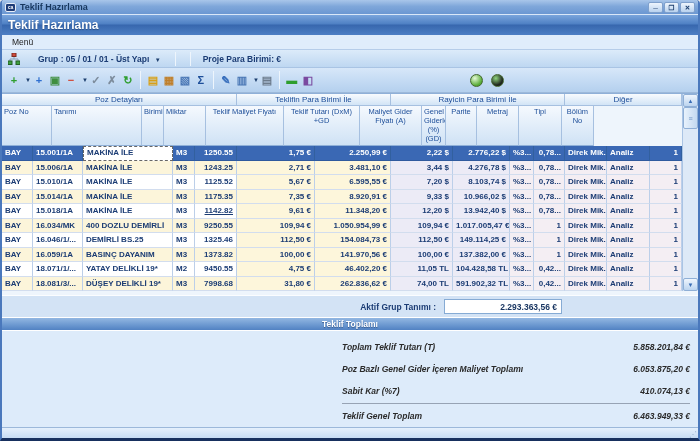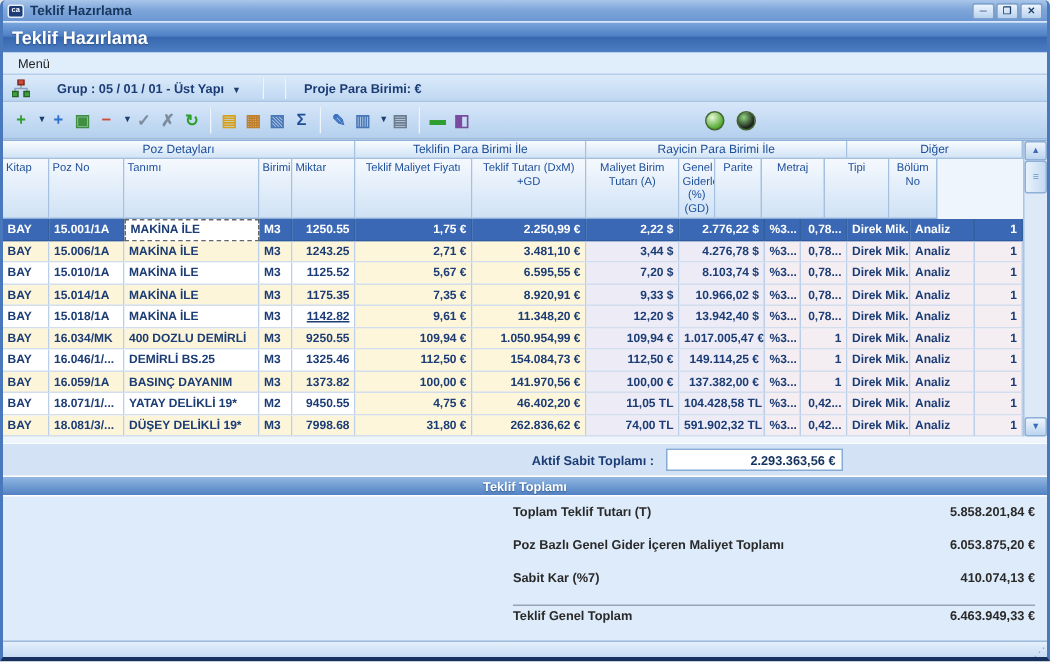--- a/index.html
+++ b/index.html
@@ -66,21 +66,21 @@
   .strack{flex:1;}
   
   .aktifrow{height:22px;flex:0 0 22px;background:#d3e3f5;border-top:1px solid #fbfdff;display:flex;align-items:center;
     justify-content:flex-end;font-size:8.5px;font-weight:700;color:#1b3c74;}
   .aktifbox{width:118px;height:15px;background:#ffffff;border:1px solid #86abd4;text-align:right;padding-right:4px;
     line-height:14px;margin-left:8px;margin-right:136px;color:#16335f;}
   
   .sectionheader{height:13px;flex:0 0 13px;background:linear-gradient(#92b7e2,#5182c3);border-top:1px solid #fff;
     color:#fff;font-size:8.5px;font-weight:700;text-align:center;line-height:12px;text-shadow:0 1px 1px #33588e;}
   .summary{flex:1;background:#ddebfa;border-top:1px solid #fff;padding-top:5px;font-size:8.5px;font-weight:700;color:#2a2a2a;}
-  .sumrow{height:22px;display:flex;}
+  .sumrow{height:22px;display:flex;align-items:center;font-style:italic;}
   .sumlbl{margin-left:340px;}
   .sumval{margin-left:auto;margin-right:8px;}
   .sepline{border-top:1px solid #97a3b4;margin:1px 8px 1px 340px;}
   
   .statusbar{height:14px;flex:0 0 14px;background:linear-gradient(#e5f0fc,#bdd6f1);border-top:1px solid #9cb8da;
     position:relative;}
   .grip{position:absolute;right:1px;bottom:0;font-size:8px;color:#8fa8c8;line-height:12px;}
 </style>
 </head>
 <body>
@@ -151,28 +151,27 @@
 
   <div class="gridwrap">
     <div class="gridmain">
       <div class="grouprow" id="groupRow">
           <div class="gcell" style="width: 235px;">Poz Detayları</div>
           <div class="gcell" style="width: 154px;">Teklifin Para Birimi İle</div>
           <div class="gcell" style="width: 174px;">Rayicin Para Birimi İle</div>
           <div class="gcell" style="width: 117px;">Diğer</div>
         </div>
       <div class="headerrow" id="headerRow">
-          <div class="hcell" style="width: 31px;">Kitap</div>
           <div class="hcell" style="width: 50px;">Poz No</div>
           <div class="hcell" style="width: 90px;">Tanımı</div>
           <div class="hcell" style="width: 22px;">Birimi</div>
           <div class="hcell" style="width: 42px;">Miktar</div>
           <div class="hcell hc" style="width: 78px;">Teklif Maliyet Fiyatı</div>
           <div class="hcell hc" style="width: 76px;">Teklif Tutarı (DxM) +GD</div>
-          <div class="hcell hc" style="width: 62px;">Maliyet Birim Tutarı (A)</div>
+          <div class="hcell hc" style="width: 62px;">Maliyet Gider Fiyatı (A)</div>
           <div class="hcell hc" style="width: 24px;">Genel Giderler (%) (GD)</div>
           <div class="hcell hc" style="width: 31px;">Parite</div>
           <div class="hcell hc" style="width: 42px;">Metraj</div>
           <div class="hcell hc" style="width: 43px;">Tipi</div>
           <div class="hcell hc" style="width: 32px;">Bölüm No</div>
         </div>
       <div id="gridBody">
           <div class="grow sel">
             <div class="cell ca al" style="width: 31px;">BAY</div>
             <div class="cell ca al" style="width: 50px;">15.001/1A</div>
@@ -338,21 +337,21 @@
     </div>
     <div class="vscroll">
       <div class="sbtn">▲</div>
       <div class="sthumb">≡</div>
       <div class="strack"></div>
       <div class="sbtn">▼</div>
     </div>
   </div>
 
   <div class="aktifrow">
-    <span>Aktif Sabit Toplamı :</span>
+    <span>Aktif Grup Tanımı :</span>
     <span class="aktifbox">2.293.363,56 €</span>
   </div>
 
   <div class="sectionheader">
     <span>Teklif Toplamı</span>
   </div>
   <div class="summary" id="summary">
       <div class="sumrow">
         <span class="sumlbl">Toplam Teklif Tutarı (T)</span>
         <span class="sumval">5.858.201,84 €</span>

